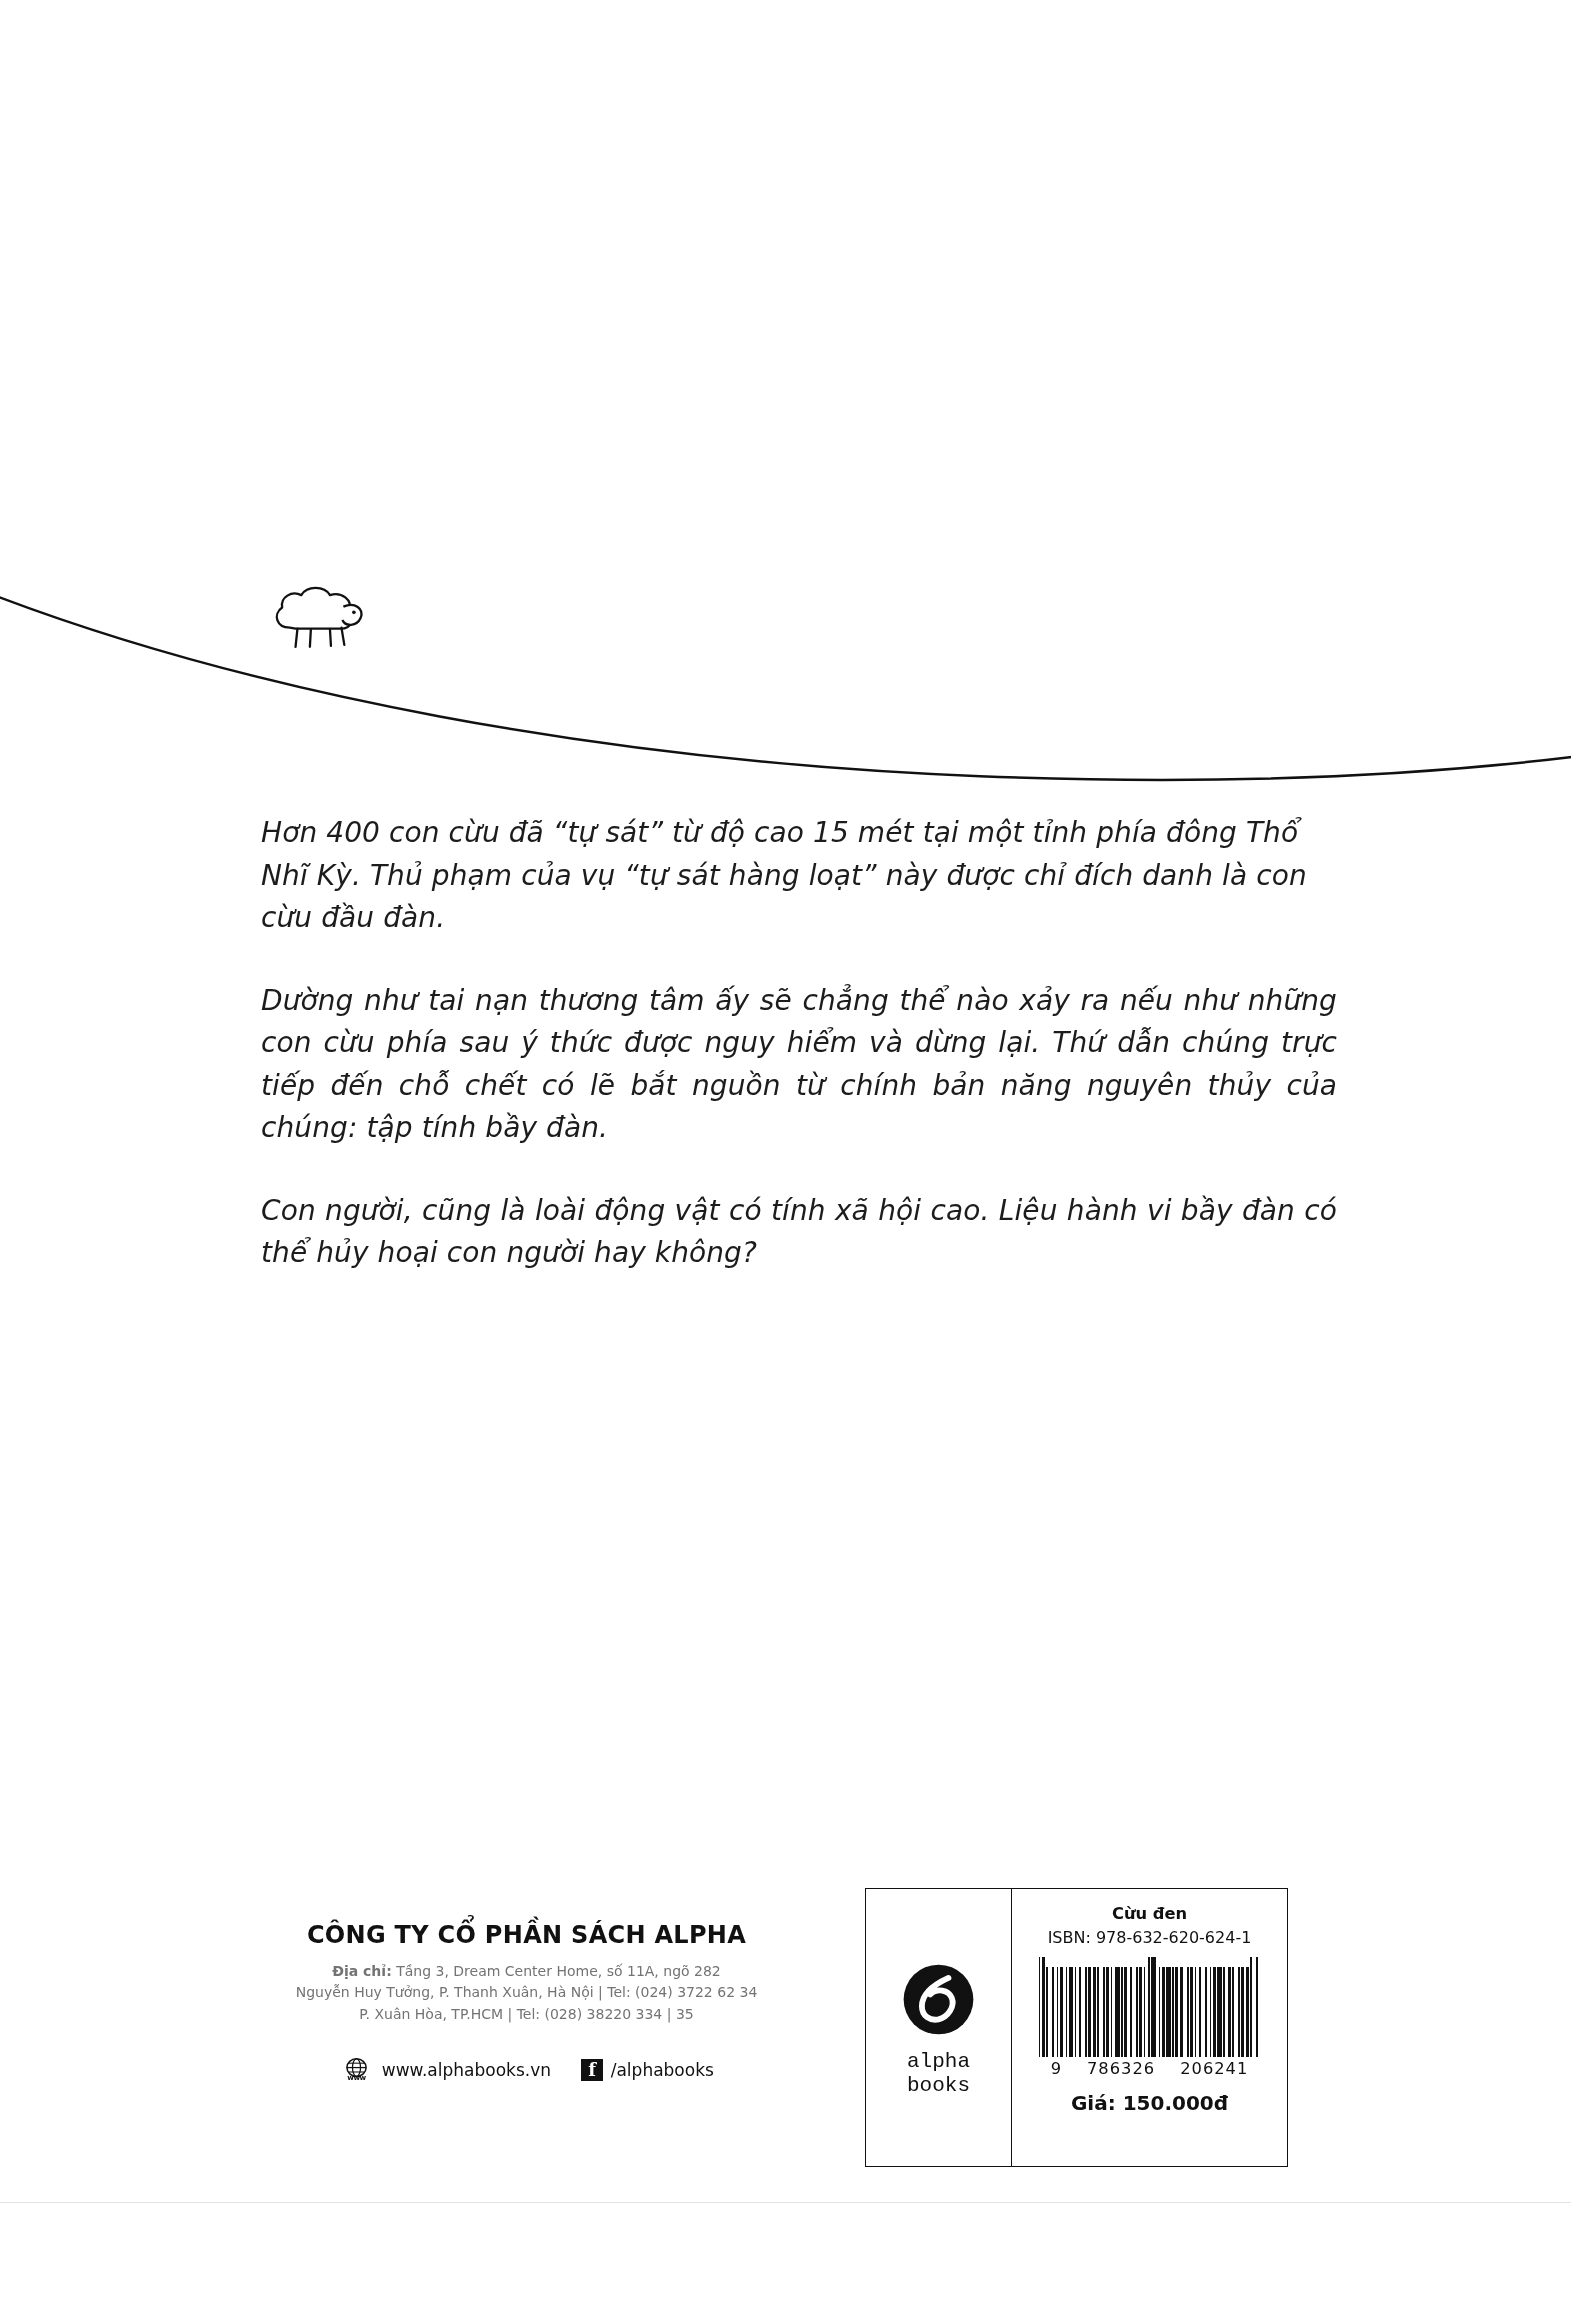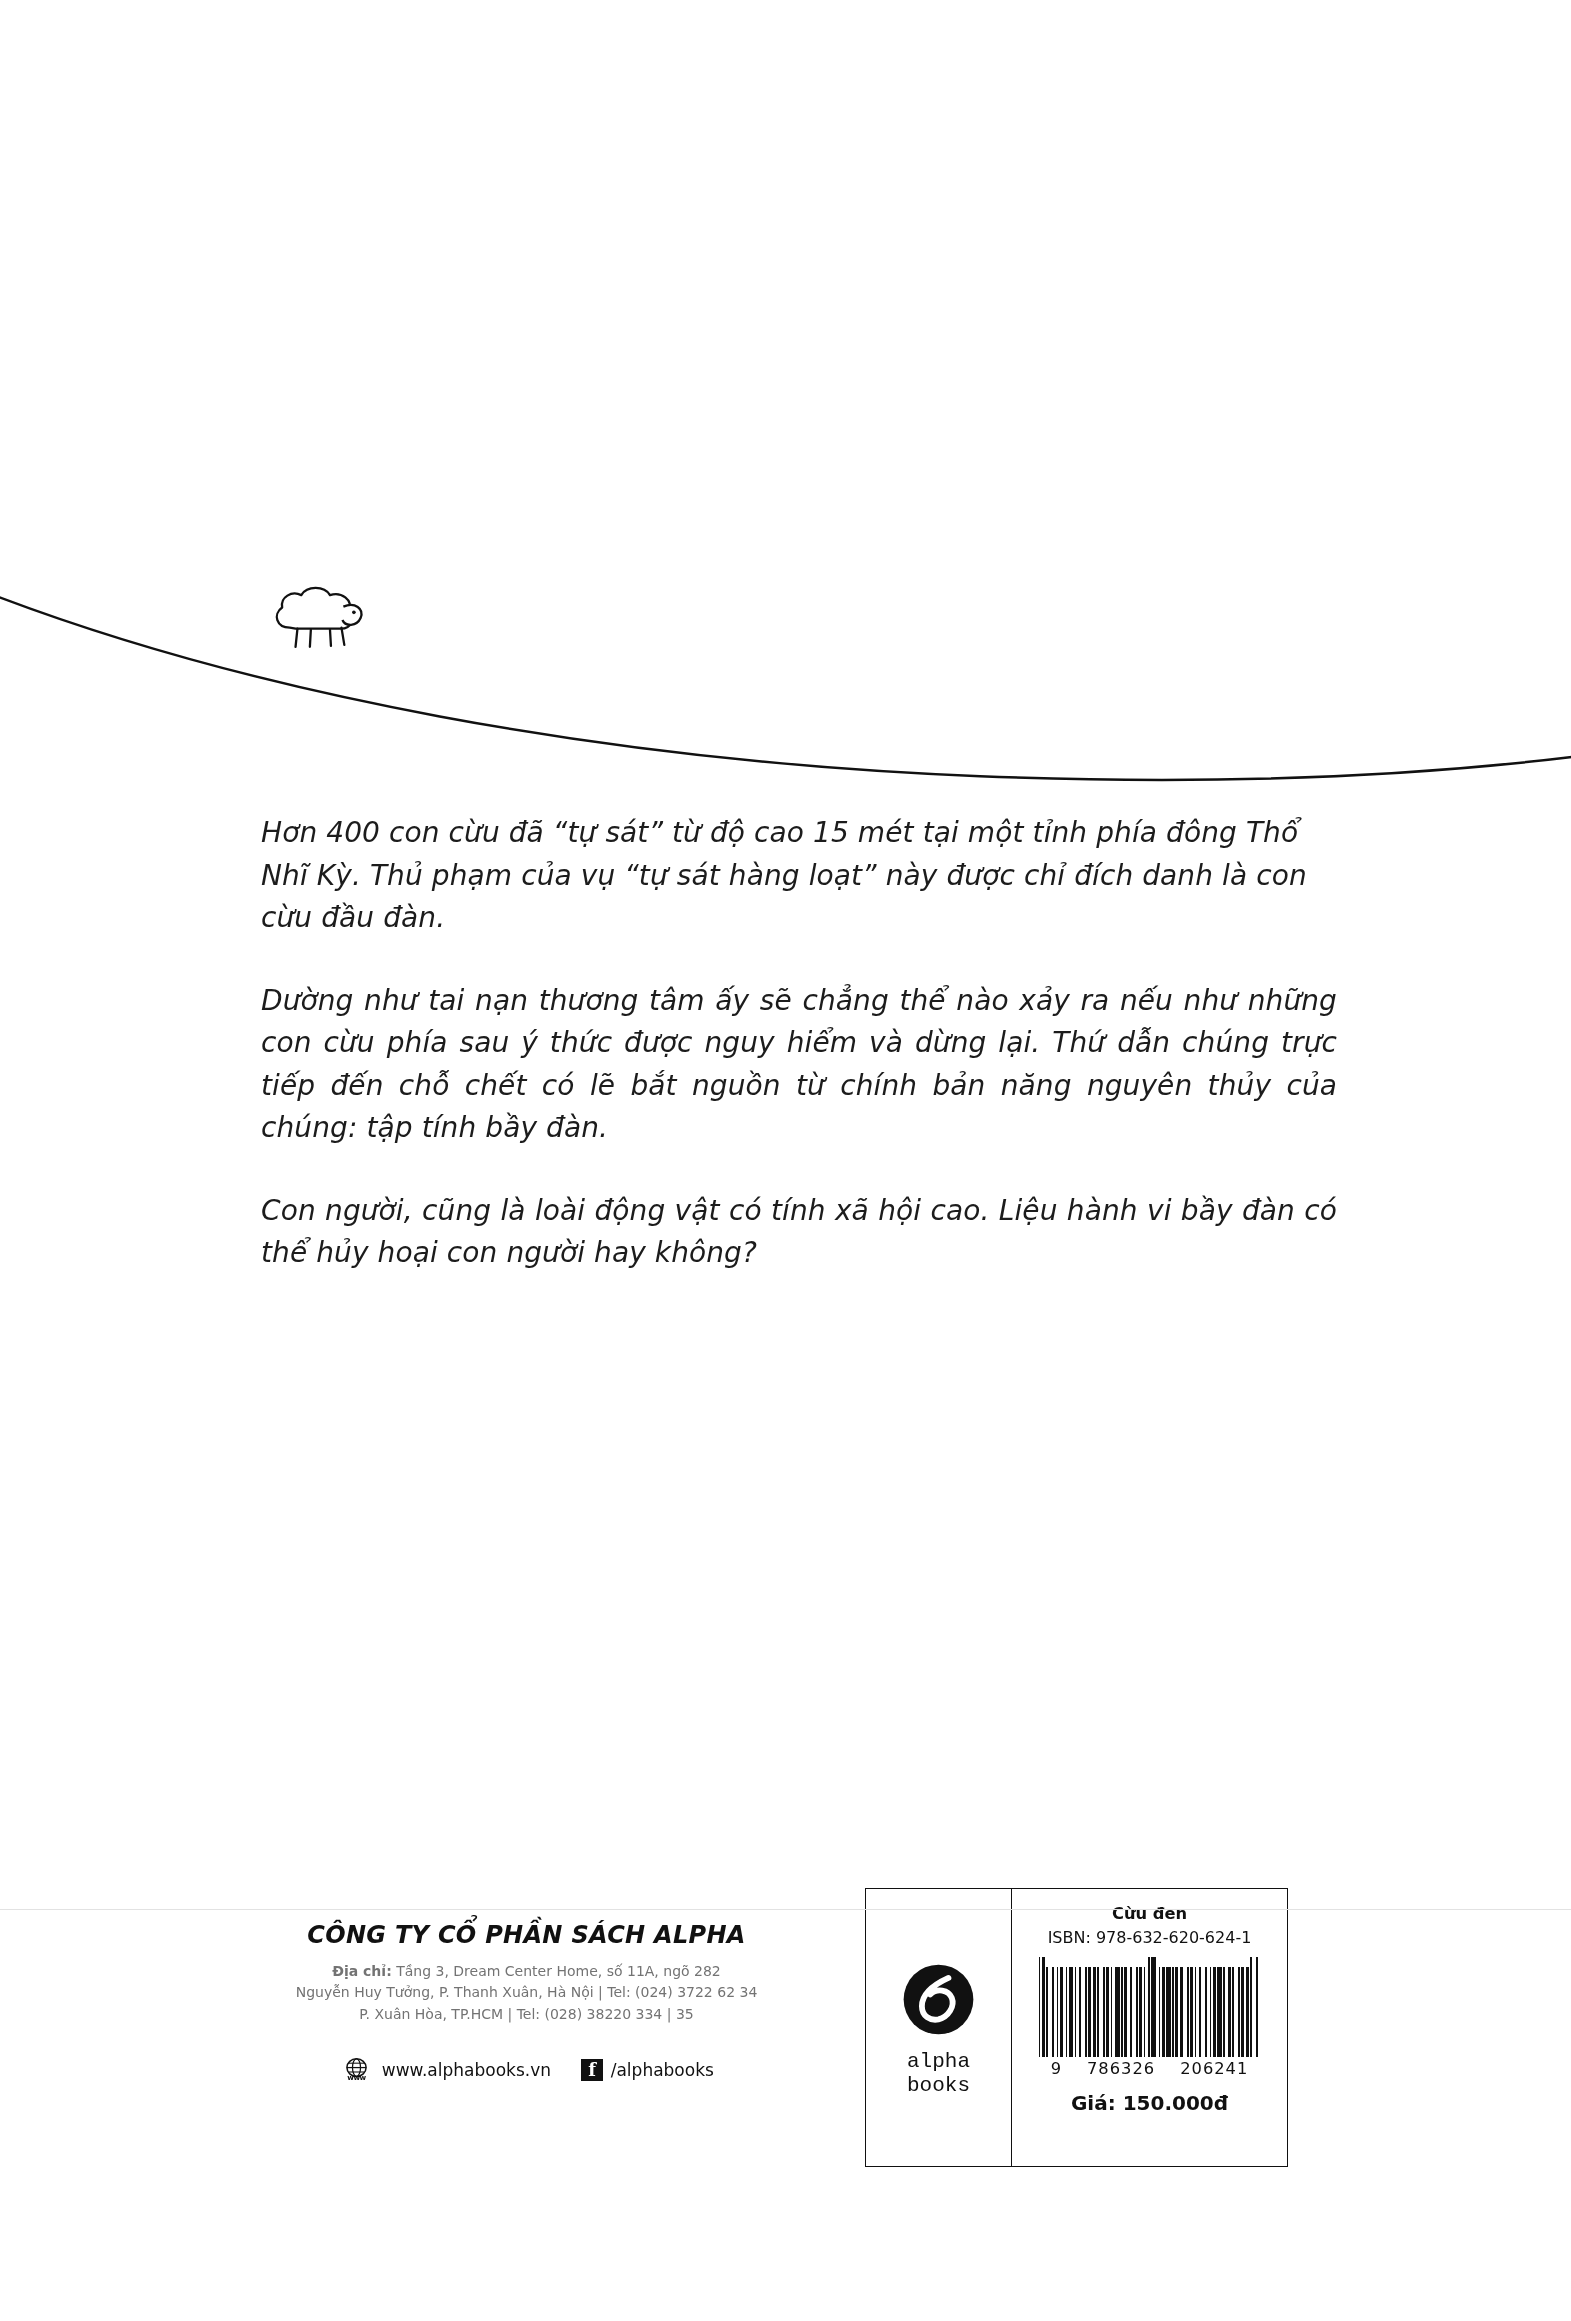--- a/index.html
+++ b/index.html
@@ -15,21 +15,21 @@
     color: #1a1a1a;
     overflow: hidden;
   }
 
   
   .page {
     position: absolute;
     left: 0;
     top: 0;
     width: 1572px;
-    height: 1910px;
+    height: 2203px;
     background: #ffffff;
   }
 
   
   .trim-right {
     position: absolute;
     right: 0;
     top: 0;
     width: 1px;
     height: 2322px;
@@ -99,21 +99,20 @@
     width: 615px;
     text-align: center;
     font-family: "DejaVu Sans", sans-serif;
   }
   .publisher .pub-name {
     font-size: 24px;
     font-weight: bold;
     letter-spacing: 0.3px;
     margin-bottom: 11.5px;
     color: #111;
-    font-style: italic;
   }
   .publisher .addr-line {
     font-size: 14px;
     line-height: 1.55;
     color: #737373;
     white-space: nowrap;
   }
   .publisher .addr-line b { font-weight: bold; }
 
   .contact-row {

